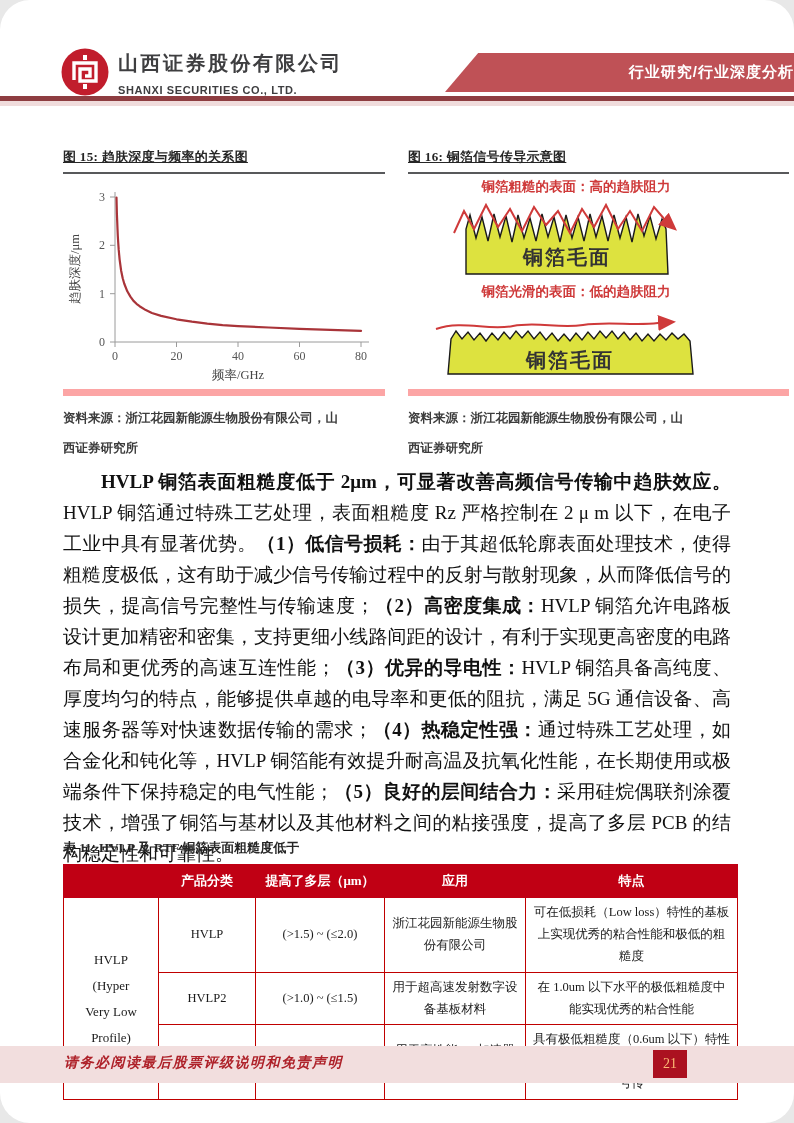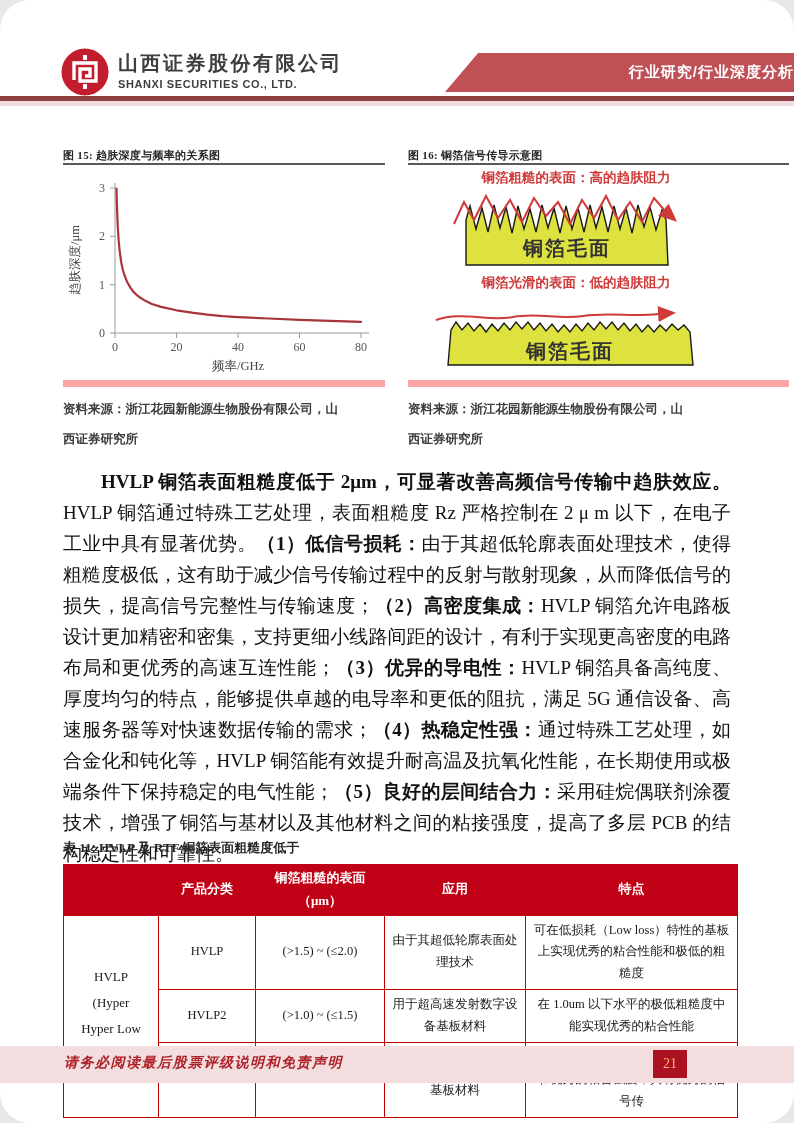--- a/index.html
+++ b/index.html
@@ -4,35 +4,35 @@
 <style>
   html,body{margin:0;padding:0;background:#e8e8e8;}
   .page{position:relative;width:794px;height:1123px;margin:0 auto;background:#ffffff;
         font-family:"Liberation Serif",serif;color:#111;overflow:hidden;border-radius:30px;}
 
   
   .header{position:absolute;top:0;left:0;width:794px;height:96px;}
   .logo{position:absolute;left:60px;top:47px;width:50px;height:50px;}
   .company{position:absolute;left:118px;top:51px;font-family:"Liberation Sans",sans-serif;}
   .company-cn{font-size:20px;font-weight:700;color:#3e3e40;letter-spacing:2.5px;line-height:24px;}
-  .company-en{font-size:11px;font-weight:700;color:#3e3e40;letter-spacing:0.6px;line-height:14px;margin-top:2px;}
+  .company-en{font-size:11px;font-weight:700;color:#3e3e40;letter-spacing:0.6px;line-height:14px;margin-top:8px;}
   .banner{position:absolute;left:445px;top:53px;width:349px;height:39px;background:#bf5156;
           clip-path:polygon(9.5% 0,100% 0,100% 100%,0 100%);
           display:flex;align-items:center;justify-content:flex-end;}
   .banner-text{color:#ffffff;font-size:15px;font-weight:700;font-family:"Liberation Sans",sans-serif;letter-spacing:1px;}
   .rule-dark{position:absolute;top:96px;left:0;width:794px;height:5px;background:#8e3d41;}
   .rule-pink{position:absolute;top:101px;left:0;width:794px;height:5px;background:#f0dcdc;}
 
   
   .figures{position:absolute;top:148px;left:63px;width:726px;display:flex;gap:23px;}
   .fig{display:flex;flex-direction:column;}
   .fig-left{width:322px;}
   .fig-right{width:381px;}
-  .fig-title{font-size:11px;font-weight:600;color:#262626;
-             border-bottom:2px solid #58595b;letter-spacing:0.3px;}
+  .fig-title{font-size:13px;font-weight:600;color:#262626;padding-bottom:6px;
+             border-bottom:2px solid #58595b;letter-spacing:0.3px;text-decoration:underline;}
   .fig-body{height:215px;}
   .fig-source{border-top:7px solid #fca5a5;padding-top:7px;font-family:"Liberation Sans",sans-serif;
               font-size:12.5px;font-weight:600;color:#3c3c3c;line-height:30px;}
   svg text{font-family:"Liberation Serif",serif;}
   .axis-tick-label{font-size:12px;fill:#555;}
   .axis-label{font-size:12.5px;fill:#444;}
   .diagram-caption{font-size:13.5px;font-weight:700;fill:#cf3a3a;}
   .foil-label{font-size:20px;font-weight:600;fill:#333;letter-spacing:2px;}
 
   
@@ -155,36 +155,36 @@
       <col style="width:95px">
         <col style="width:97px">
         <col style="width:129px">
         <col style="width:141px">
         <col style="width:212px">
     </colgroup>
     <thead>
       <tr>
         <th></th>
         <th>产品分类</th>
-        <th>铜箔粗糙的表面（μm）</th>
+        <th>提高了多层（μm）</th>
         <th>应用</th>
         <th>特点</th>
       </tr>
     </thead>
     <tbody>
       <tr>
         <td rowspan="3" class="group-cell">
           <div>HVLP</div>
           <div>(Hyper</div>
-          <div>Hyper Low</div>
+          <div>Very Low</div>
           <div>Profile)</div>
         </td>
         <td>HVLP</td>
         <td>(&gt;1.5) ~ (≤2.0)</td>
-        <td>由于其超低轮廓表面处理技术</td>
+        <td>浙江花园新能源生物股份有限公司</td>
         <td>可在低损耗（Low loss）特性的基板上实现优秀的粘合性能和极低的粗糙度</td>
       </tr>
       <tr>
         <td>HVLP2</td>
         <td>(&gt;1.0) ~ (≤1.5)</td>
         <td>用于超高速发射数字设备基板材料</td>
         <td>在 1.0um 以下水平的极低粗糙度中能实现优秀的粘合性能</td>
       </tr>
       <tr>
         <td>HVLP3</td>

